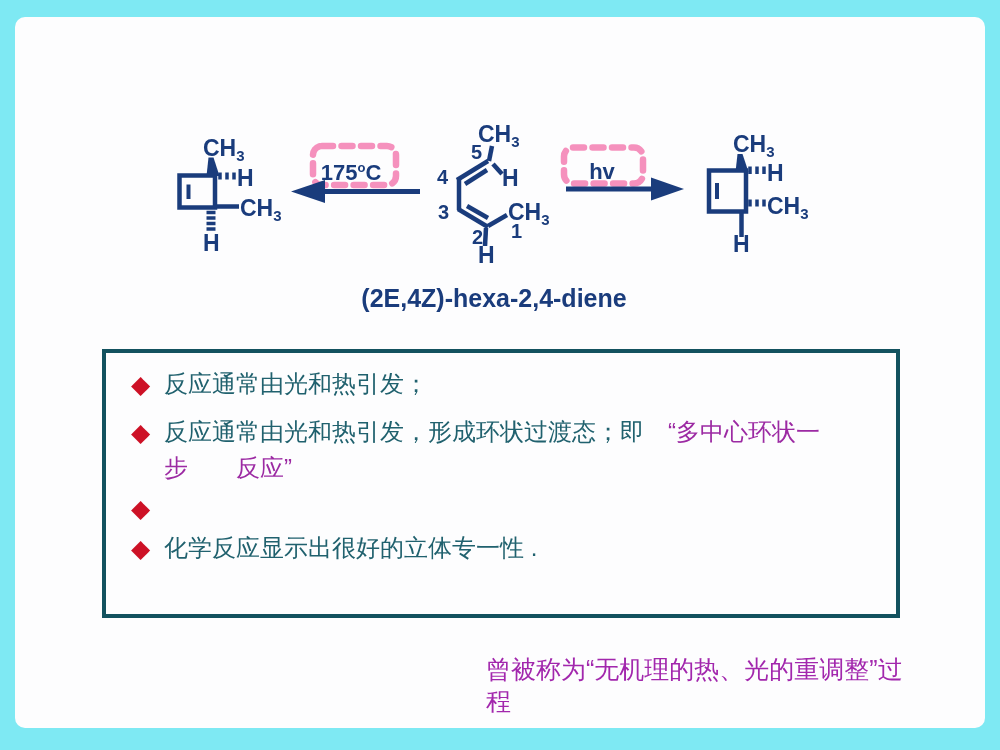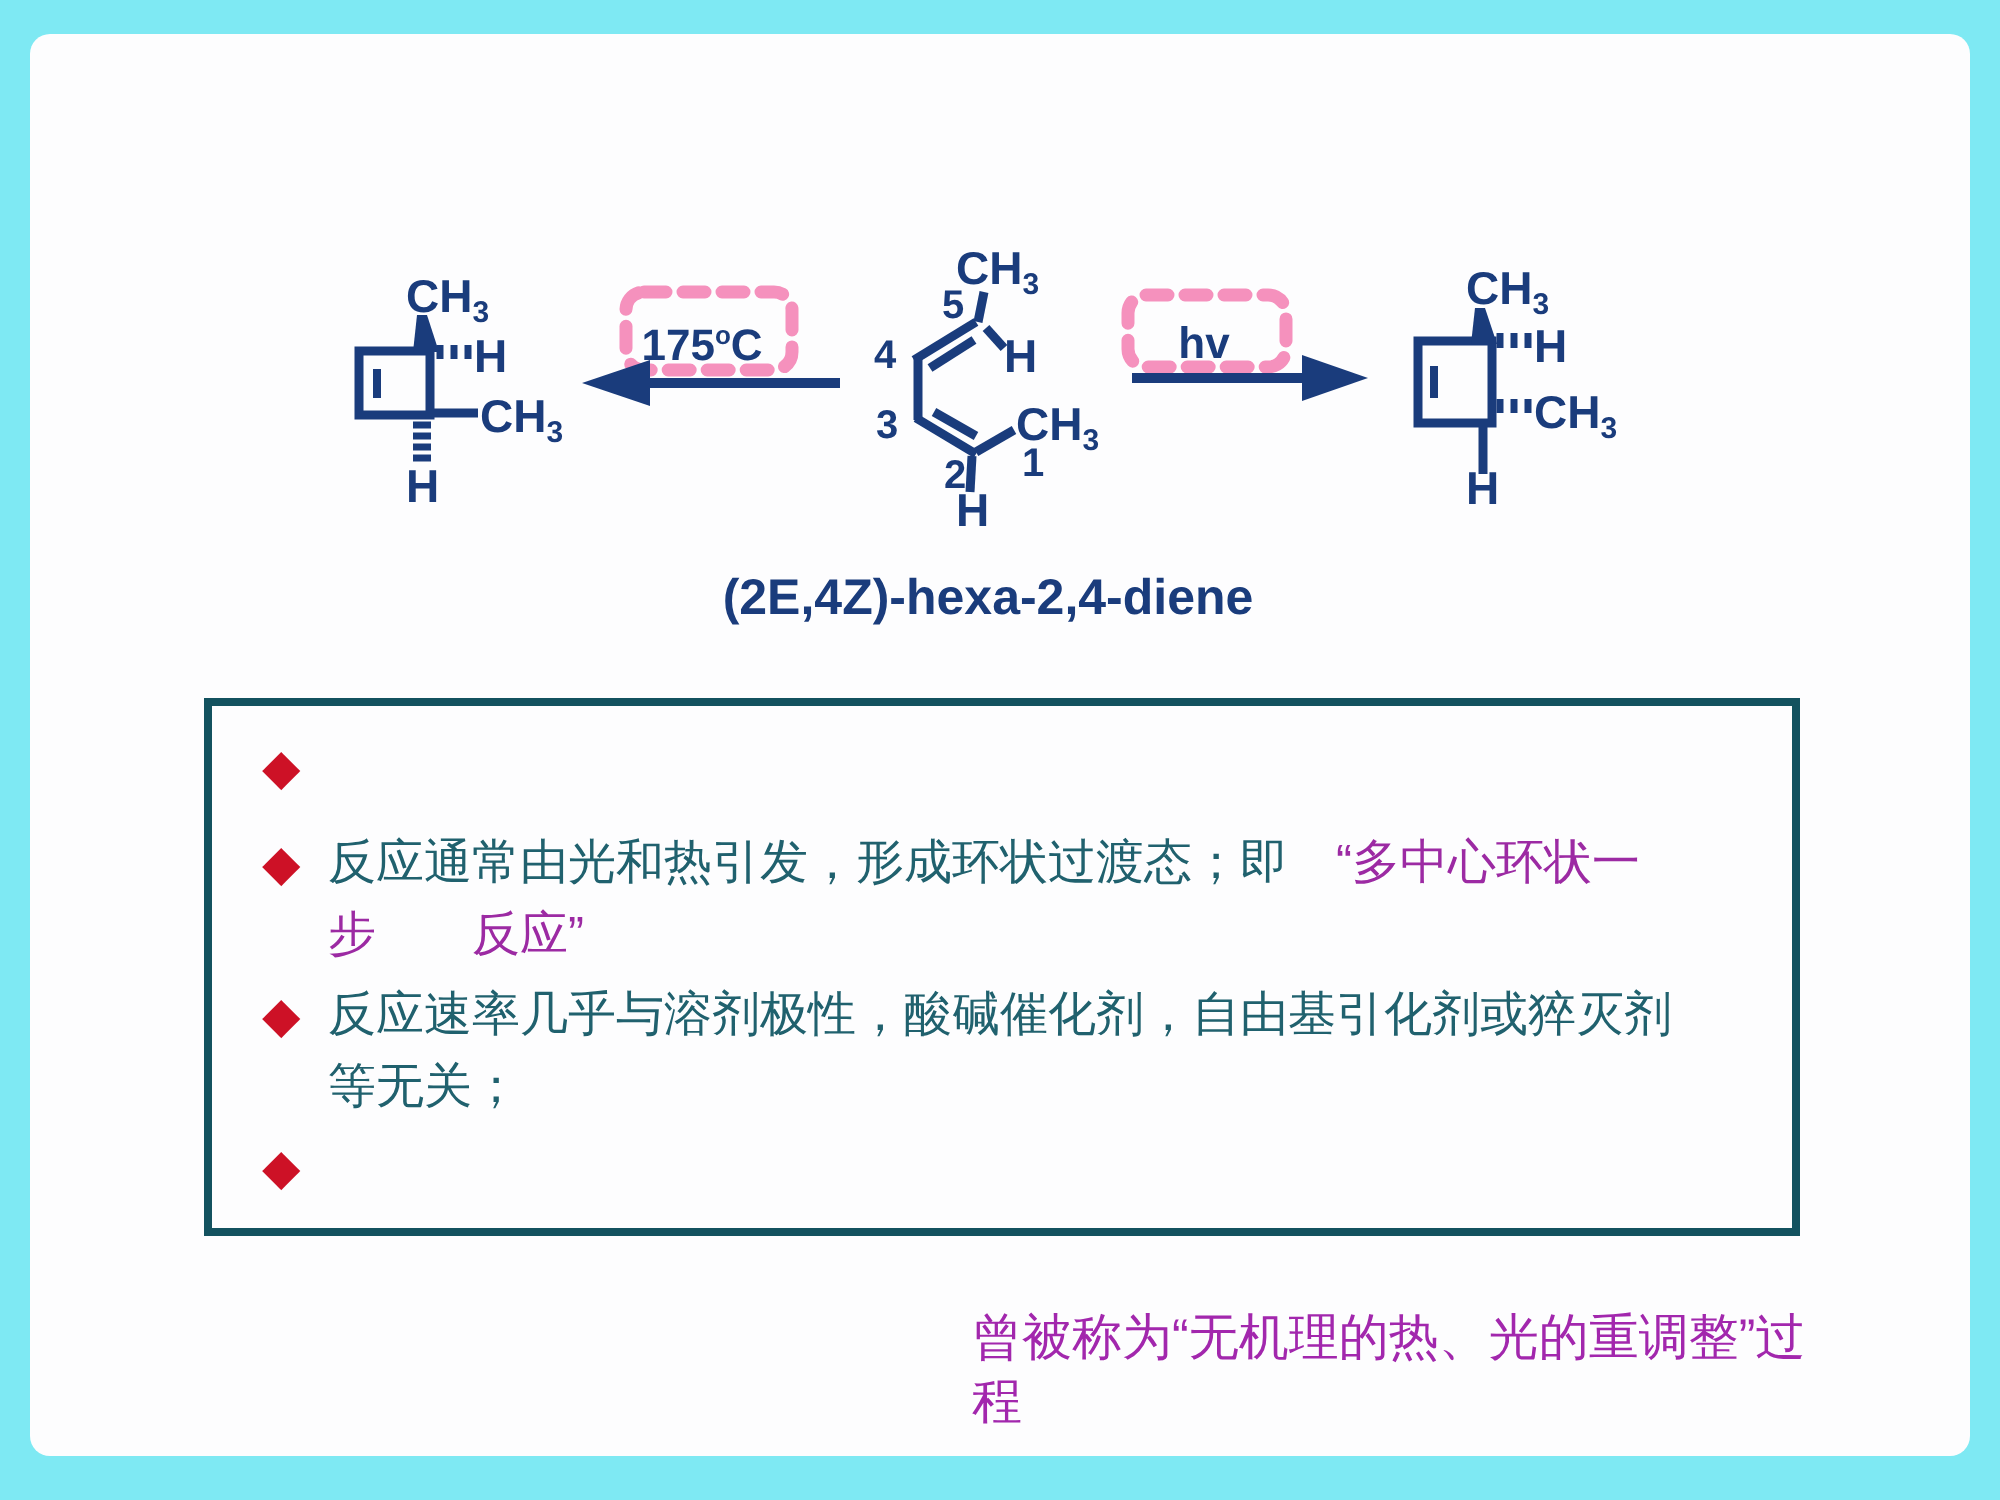--- a/index.html
+++ b/index.html
@@ -121,30 +121,30 @@
     <line class="bond" x1="741.5" y1="211" x2="741.5" y2="237" stroke-width="4.5"></line>
     <text x="733" y="252" font-size="23">H</text>
   </g>
 
   <text x="494" y="307" font-size="25" text-anchor="middle">(2E,4Z)-hexa-2,4-diene</text>
 </svg>
 
 <div class="bullet-box">
   <div class="bullet">
     <span class="diamond">◆</span>
+    <span class="bullet-text"><span class="seg-teal">反应通常由光和热引发；</span></span>
   </div>
   <div class="bullet">
     <span class="diamond">◆</span>
     <span class="bullet-text"><span class="seg-teal">反应通常由光和热引发，形成环状过渡态；即</span><span class="seg-purple">　“多中心环状一
 步　　反应”</span></span>
   </div>
   <div class="bullet">
     <span class="diamond">◆</span>
-    <span class="bullet-text"><span class="seg-teal">反应速率几乎与溶剂极性，酸碱催化剂，自由基引化剂或猝灭剂
-等无关；</span></span>
   </div>
   <div class="bullet">
     <span class="diamond">◆</span>
+    <span class="bullet-text"><span class="seg-teal">化学反应显示出很好的立体专一性 .</span></span>
   </div>
 </div>
 
 <div class="caption">曾被称为“无机理的热、光的重调整”过
 程</div>
 
 </body></html>

